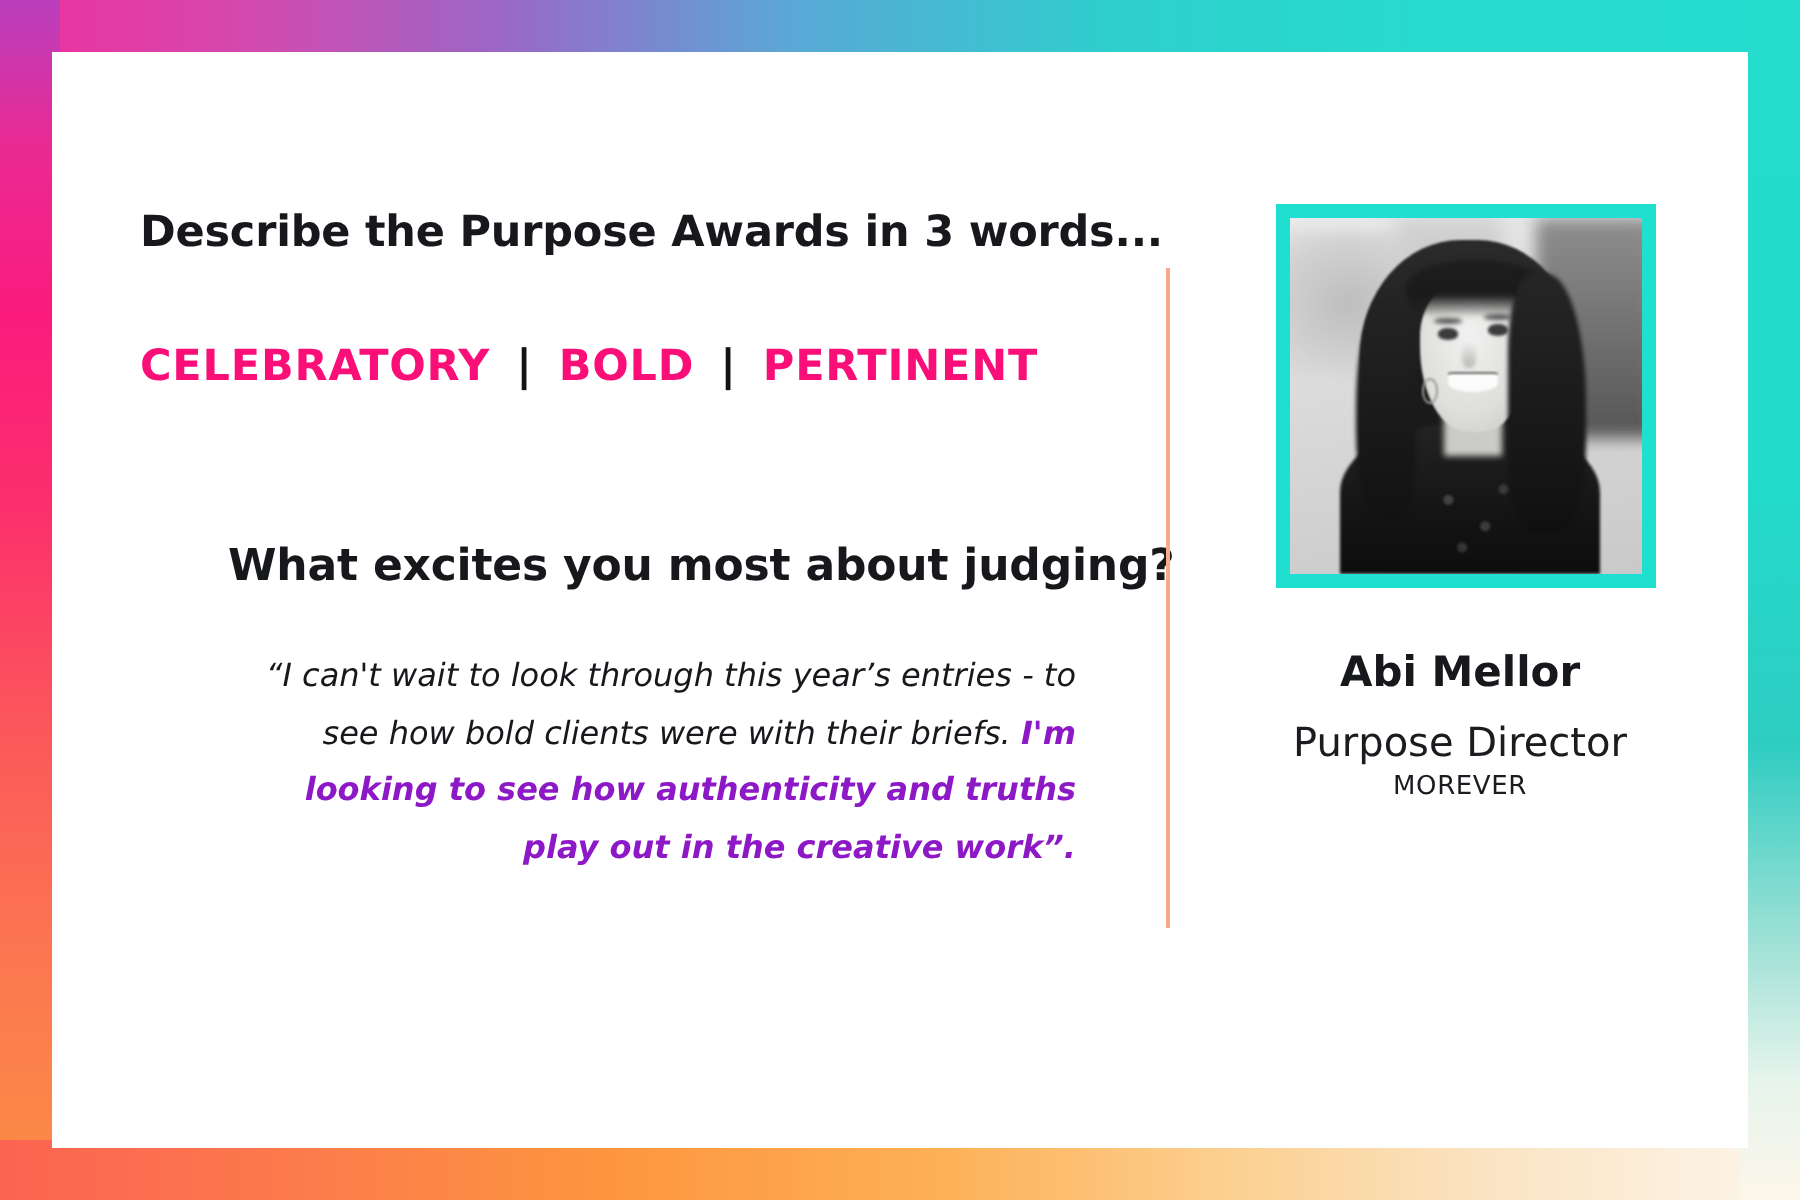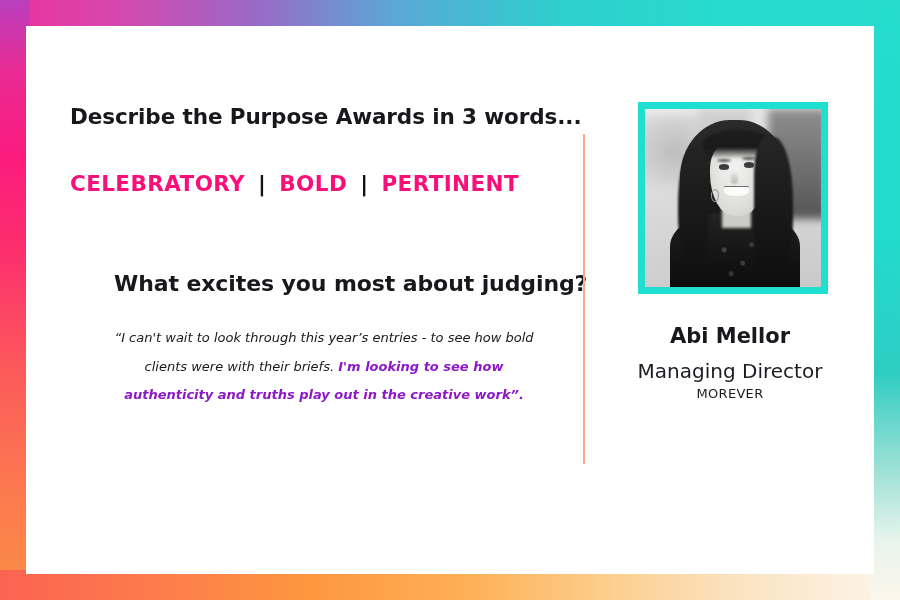--- a/index.html
+++ b/index.html
@@ -150,22 +150,22 @@
     color: #16181c;
     letter-spacing: -0.1px;
     white-space: nowrap;
   }
 
   .quote {
     position: absolute;
     left: 84px;
     top: 298px;
     width: 428px;
-    text-align: center;
-    font-size: 13px;
+    text-align: right;
+    font-size: 16px;
     font-style: italic;
     line-height: 28.5px;
     color: #16181c;
   }
   .quote .hl {
     color: #8d18c6;
     font-weight: bold;
     font-style: italic;
   }
   .quote .tail {
@@ -450,20 +450,20 @@
             <div class="eye-r"></div>
             <div class="nose"></div>
             <div class="smile"></div>
             <div class="earring"></div>
             <div class="hair-strand-l"></div>
             <div class="hair-strand-r"></div>
           </div>
         </div>
 
         <div class="person-name">Abi Mellor</div>
-        <div class="person-role">Managing Director</div>
+        <div class="person-role">Purpose Director</div>
         <div class="person-org">MOREVER</div>
 
       </div>
 
     </div>
   </div>
 </div>
 
 </body></html>

